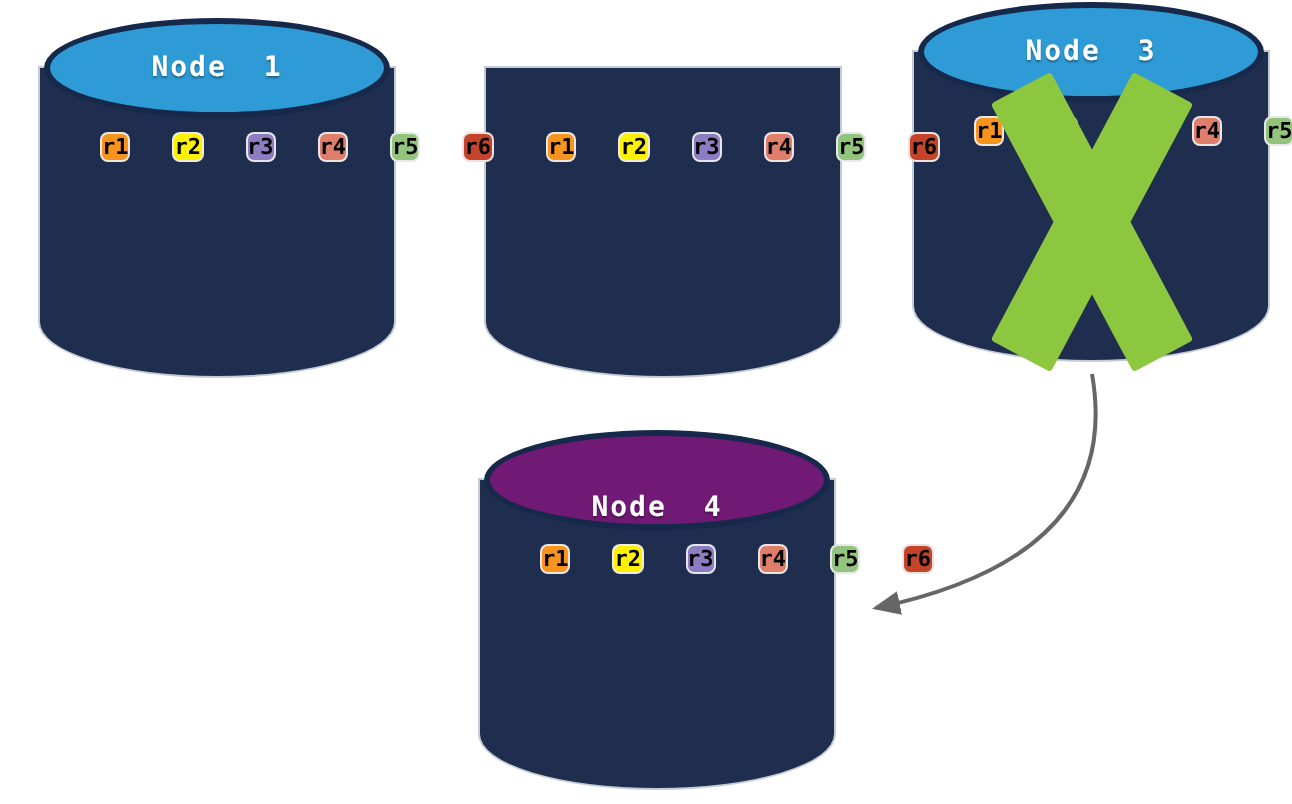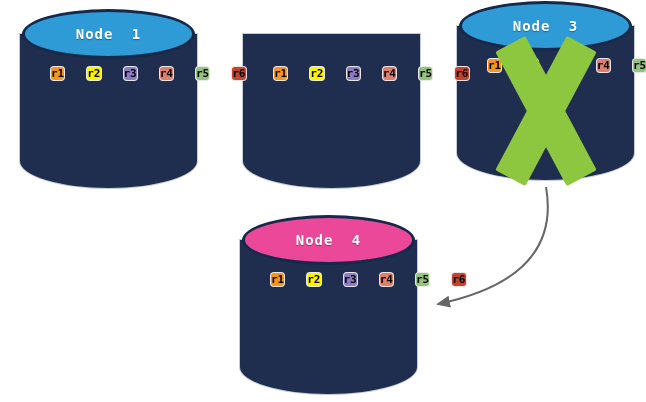--- a/index.html
+++ b/index.html
@@ -141,21 +141,21 @@
       <div class="row-bar" style="background-color: rgb(197, 67, 43);">r6</div>
     </div>
     <div class="cross">
       <div class="cross-bar a" style="background-color: rgb(141, 198, 63);"></div>
       <div class="cross-bar b" style="background-color: rgb(141, 198, 63);"></div>
     </div>
   </div>
 
   <div class="cylinder pos4">
     <div class="cyl-body" style="background-color: rgb(31, 46, 79);"></div>
-    <div class="cyl-top" style="background-color: #ec4899;">
+    <div class="cyl-top" style="background-color: #701a75; align-items: flex-end;">
       <span class="node-label">Node 4</span>
     </div>
     <div class="rows">
       <div class="row-bar" style="background-color: rgb(247, 148, 30);">r1</div>
       <div class="row-bar" style="background-color: rgb(254, 242, 0);">r2</div>
       <div class="row-bar" style="background-color: rgb(142, 124, 195);">r3</div>
       <div class="row-bar" style="background-color: rgb(222, 126, 107);">r4</div>
       <div class="row-bar" style="background-color: rgb(147, 196, 125);">r5</div>
       <div class="row-bar" style="background-color: rgb(197, 67, 43);">r6</div>
     </div>

